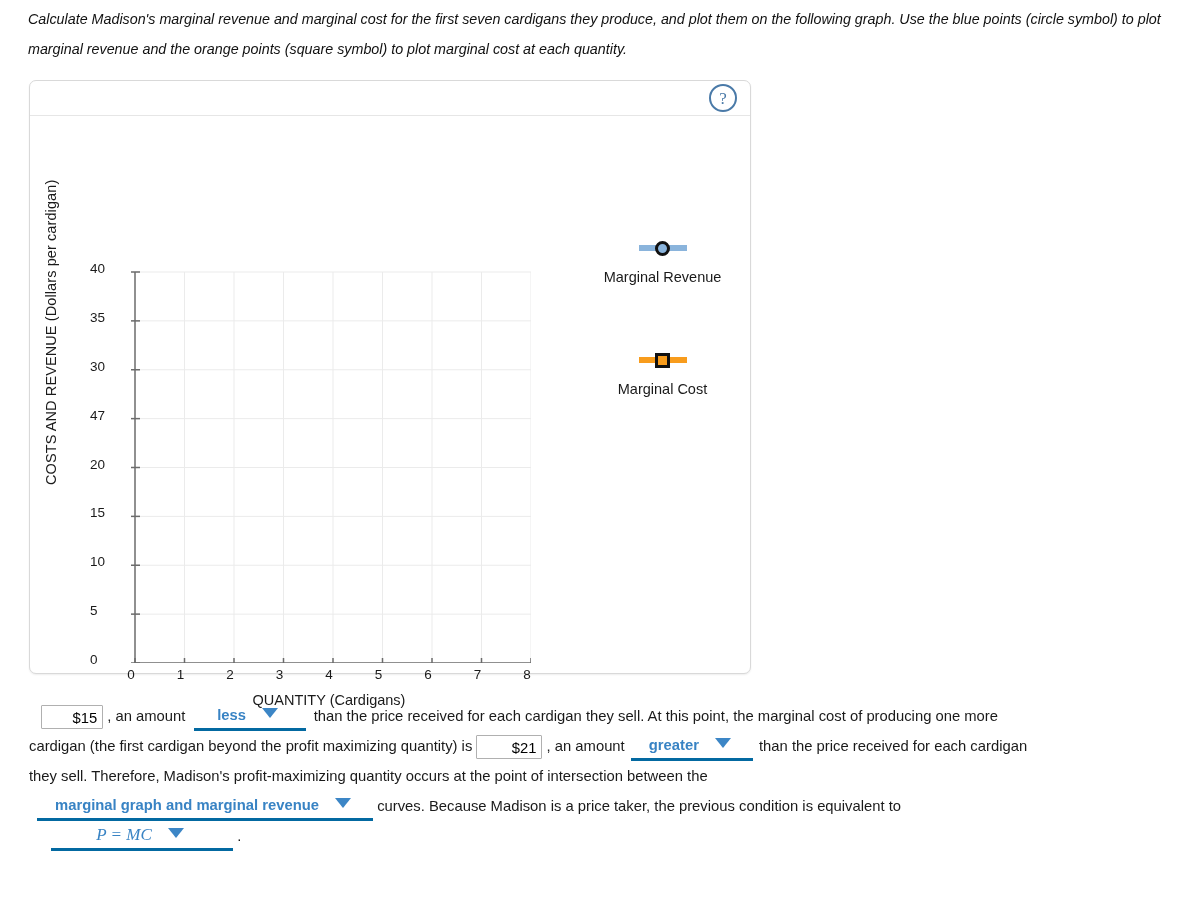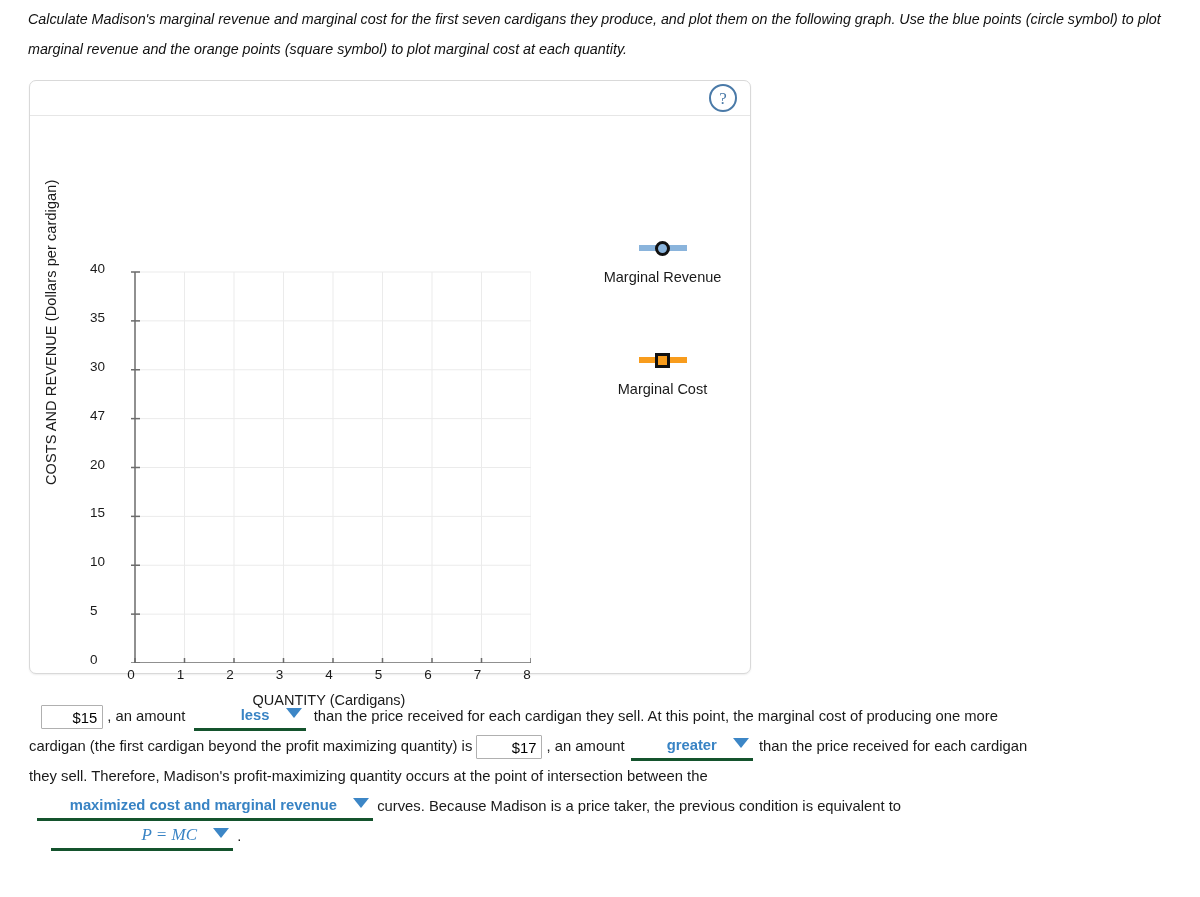--- a/index.html
+++ b/index.html
@@ -197,26 +197,26 @@
     font-family: "Liberation Sans", sans-serif;
     color: #000;
     border-radius: 1px;
   }
   .blank-input.wide { width: 66px; }
 
   .dropdown {
     display: inline-block;
     vertical-align: middle;
     position: relative;
-    border-bottom: 3px solid #14532d;
+    border-bottom: 3px solid #0369a1;
     color: #3883c4;
     font-weight: bold;
     padding: 0 0 2px 0;
     cursor: pointer;
-    text-align: right;
+    text-align: center;
     line-height: 22px;
   }
   .dropdown .dd-text { display: inline-block; }
   .dropdown .dd-arrow {
     display: inline-block;
     width: 0; height: 0;
     margin-left: 16px;
     margin-right: 4px;
     vertical-align: 2px;
     border-left: 8px solid transparent;
@@ -349,32 +349,32 @@
   <span class="ln">
     <span class="indent-1"></span>
     <span class="blank-input">$15</span>
     <span>, an amount</span>
     <span class="dropdown dd-less"><span class="dd-text">less</span><span class="dd-arrow"></span></span>
     <span>than the price received for each cardigan they sell. At this point, the marginal cost of producing one more</span>
   </span>
 
   <span class="ln">
     <span>cardigan (the first cardigan beyond the profit maximizing quantity) is</span>
-    <span class="blank-input wide">$17</span>
+    <span class="blank-input wide">$21</span>
     <span>, an amount</span>
     <span class="dropdown dd-greater"><span class="dd-text">greater</span><span class="dd-arrow"></span></span>
     <span>than the price received for each cardigan</span>
   </span>
 
   <span class="ln">
     <span>they sell. Therefore, Madison's profit-maximizing quantity occurs at the point of intersection between the</span>
   </span>
 
   <span class="ln">
-    <span class="dropdown dd-curves"><span class="dd-text">maximized cost and marginal revenue</span><span class="dd-arrow"></span></span>
+    <span class="dropdown dd-curves"><span class="dd-text">marginal graph and marginal revenue</span><span class="dd-arrow"></span></span>
     <span>curves. Because Madison is a price taker, the previous condition is equivalent to</span>
   </span>
 
   <span class="ln">
     <span class="dropdown dd-pmc"><span class="dd-text">P = MC</span><span class="dd-arrow"></span></span>
     <span>.</span>
   </span>
 
 </div>
 

